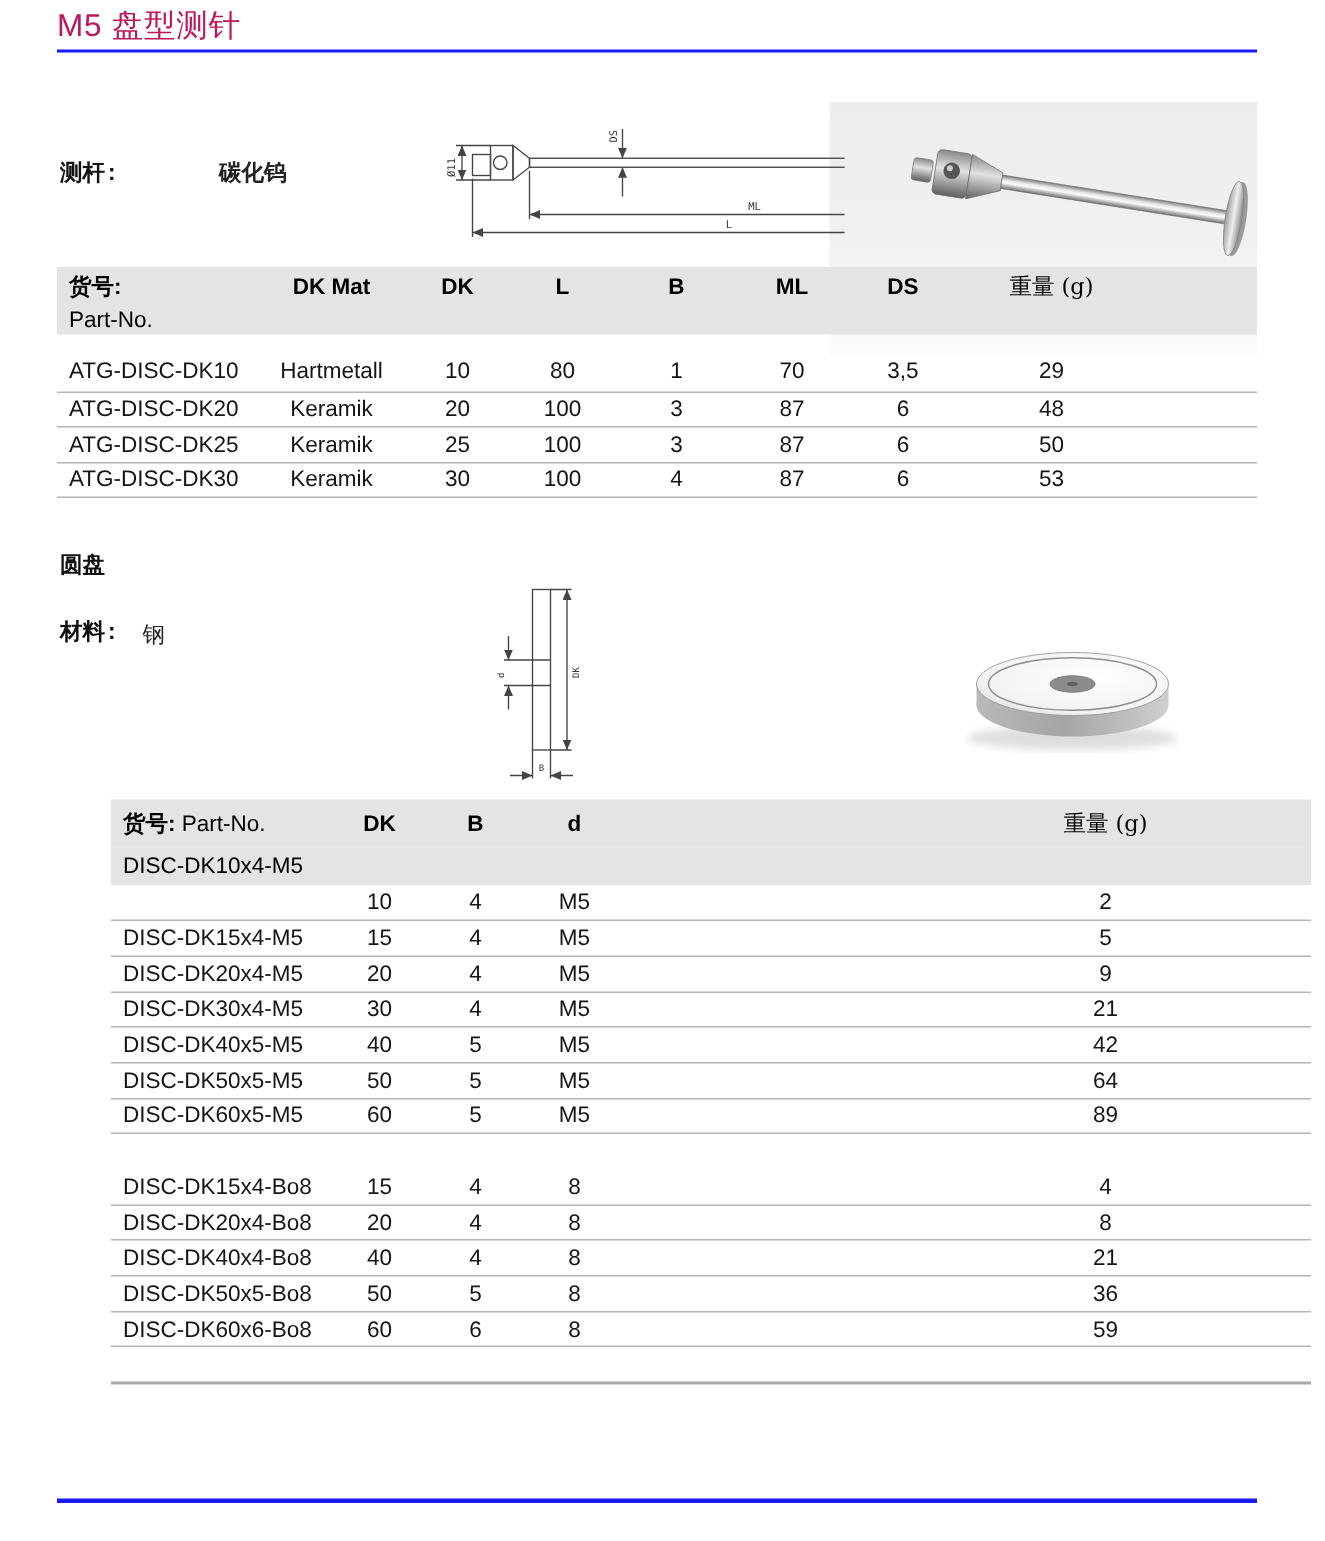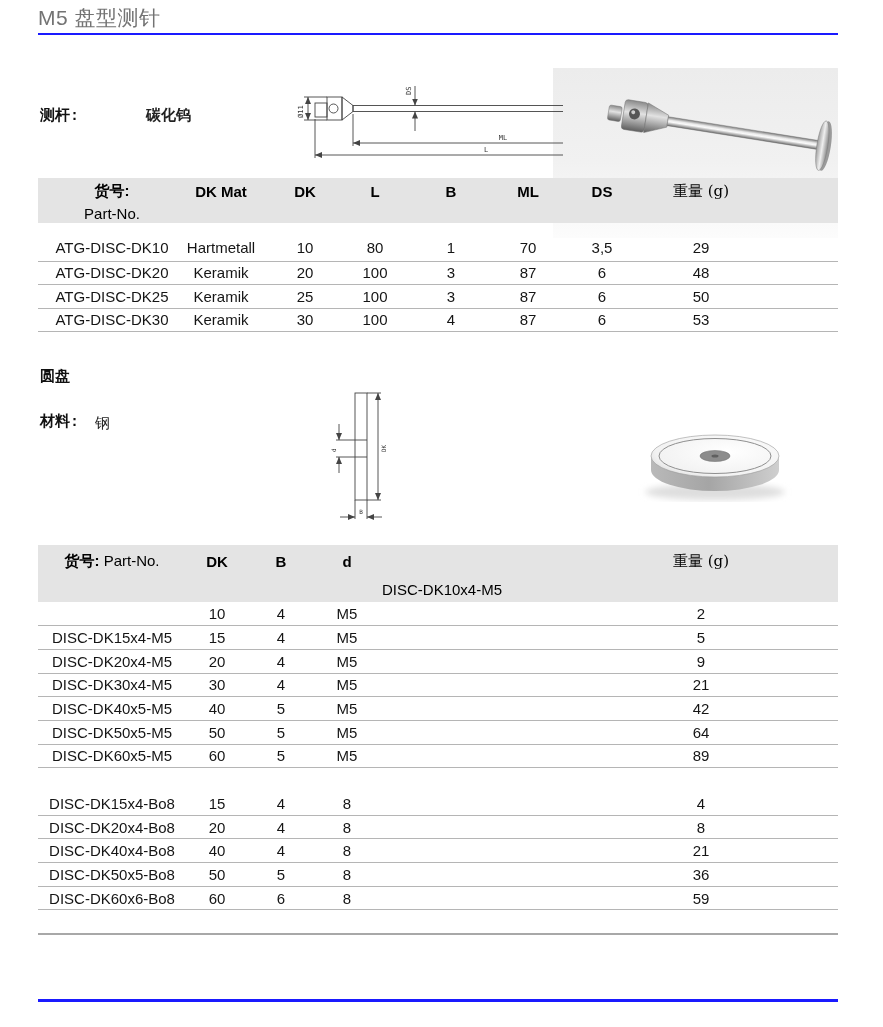--- a/index.html
+++ b/index.html
@@ -1,37 +1,37 @@
 <!DOCTYPE html>
 <html><head>
 <meta charset="utf-8">
 <style>
   html,body{margin:0;padding:0;background:#fff;}
   .page{position:relative;width:883px;height:1027px;background:#fff;overflow:hidden;
         font-family:"Liberation Sans",sans-serif;color:#151515;}
   .abs{position:absolute;}
   
-  .title{left:38px;top:4px;font-size:21px;line-height:28px;color:#737373;font-weight:400;letter-spacing:.5px;}
+  .title{left:38px;top:4px;font-size:21px;line-height:28px;color:#be185d;font-weight:400;letter-spacing:.5px;}
   .rule{left:38px;width:800px;background:#1a1aff;}
   .rule.top{top:33px;height:2px;}
   .rule.bottom{top:999px;height:3px;}
   
   .lbl{font-size:15px;font-weight:700;color:#111;font-family:Liberation Mono, monospace;}
   .cjk-serif{font-family:"DejaVu Serif",serif;font-weight:400;font-size:15px;color:#222;}
   
   .render-rod-bg{left:553px;top:68px;width:285px;height:170px;
      background:linear-gradient(180deg,#ececec 0%,#f1f1f1 55%,#fcfcfc 100%);z-index:0;}
   
   table{border-collapse:collapse;table-layout:fixed;width:800px;font-size:15px;}
   table.abs{position:absolute;left:38px;}
   .t1{top:178px;}
-  .t2{top:545px;}
+  .t2{top:533px;margin-left:36px;}
   th,td{padding:0;vertical-align:middle;text-align:center;font-weight:400;white-space:nowrap;}
   thead th{background:#e4e4e4;font-weight:700;color:#000;}
-  th.c-part,td.c-part{text-align:center;padding-left:8px;}
+  th.c-part,td.c-part{text-align:left;padding-left:8px;}
   th.sub{font-weight:400;}
   .t1 tr.h1{height:26px;}
   .t1 tr.h2{height:19px;}
   .t2 tr.h1{height:32px;}
   .t2 tr.h2{height:25px;}
   .t1 .wt{padding-right:82px;}
   .t2 .wt{padding-left:176px;}
   thead th.wt{font-family:"DejaVu Serif",serif;font-weight:400;}
   tbody td{border-bottom:1px solid #b5b5b5;color:#151515;}
   .t1 tbody tr{height:23.5px;margin-left:33px;}

